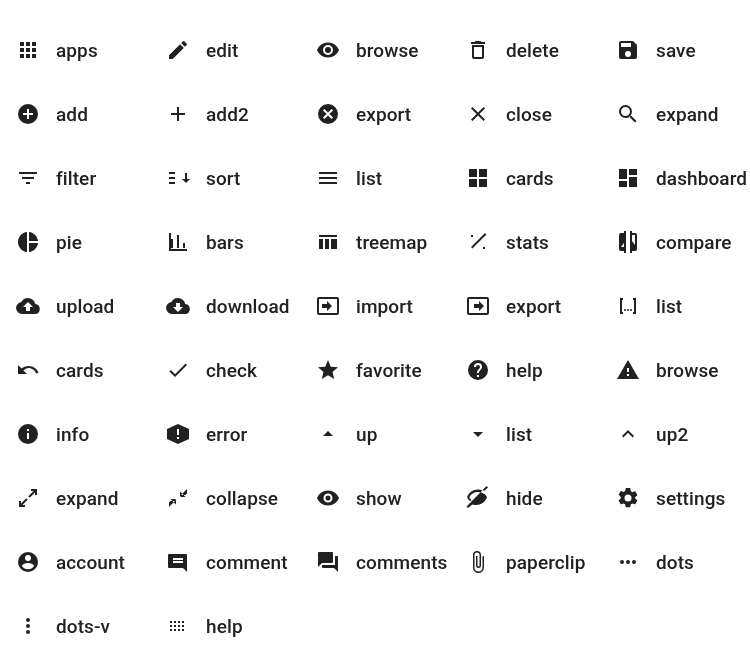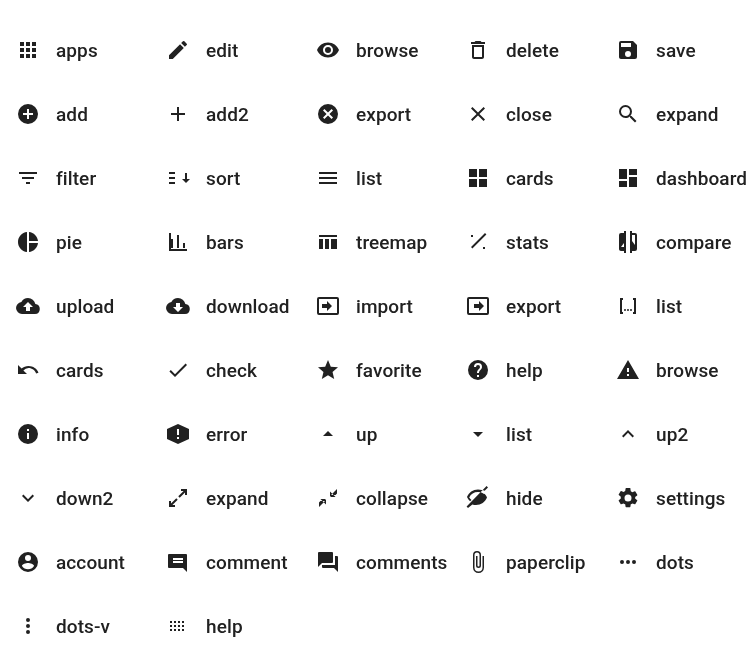--- a/index.html
+++ b/index.html
@@ -471,40 +471,40 @@
       <span class="icon">
         <svg viewBox="0 0 24 24">
           <use href="#i-up2"></use>
         </svg>
       </span>
       <span class="label">up2</span>
     </div>
     <div class="cell">
       <span class="icon">
         <svg viewBox="0 0 24 24">
-          <use href="#i-down2"></use>
-        </svg>
-      </span>
-      <span class="label">down2</span>
-    </div>
-    <div class="cell">
-      <span class="icon">
-        <svg viewBox="0 0 24 24">
           <use href="#i-expand"></use>
         </svg>
       </span>
       <span class="label">expand</span>
     </div>
     <div class="cell">
       <span class="icon">
         <svg viewBox="0 0 24 24">
           <use href="#i-collapse"></use>
         </svg>
       </span>
       <span class="label">collapse</span>
+    </div>
+    <div class="cell">
+      <span class="icon">
+        <svg viewBox="0 0 24 24">
+          <use href="#i-show"></use>
+        </svg>
+      </span>
+      <span class="label">show</span>
     </div>
     <div class="cell">
       <span class="icon">
         <svg viewBox="0 0 24 24">
           <use href="#i-hide"></use>
         </svg>
       </span>
       <span class="label">hide</span>
     </div>
     <div class="cell">

